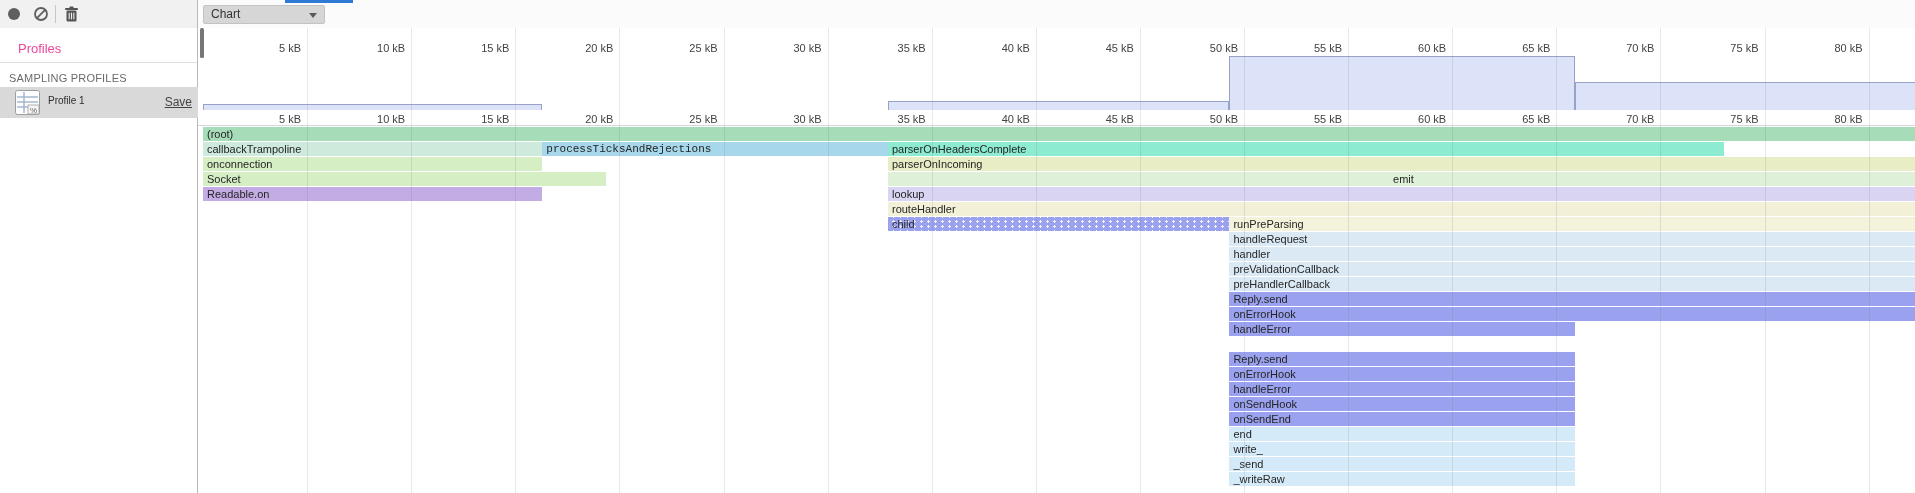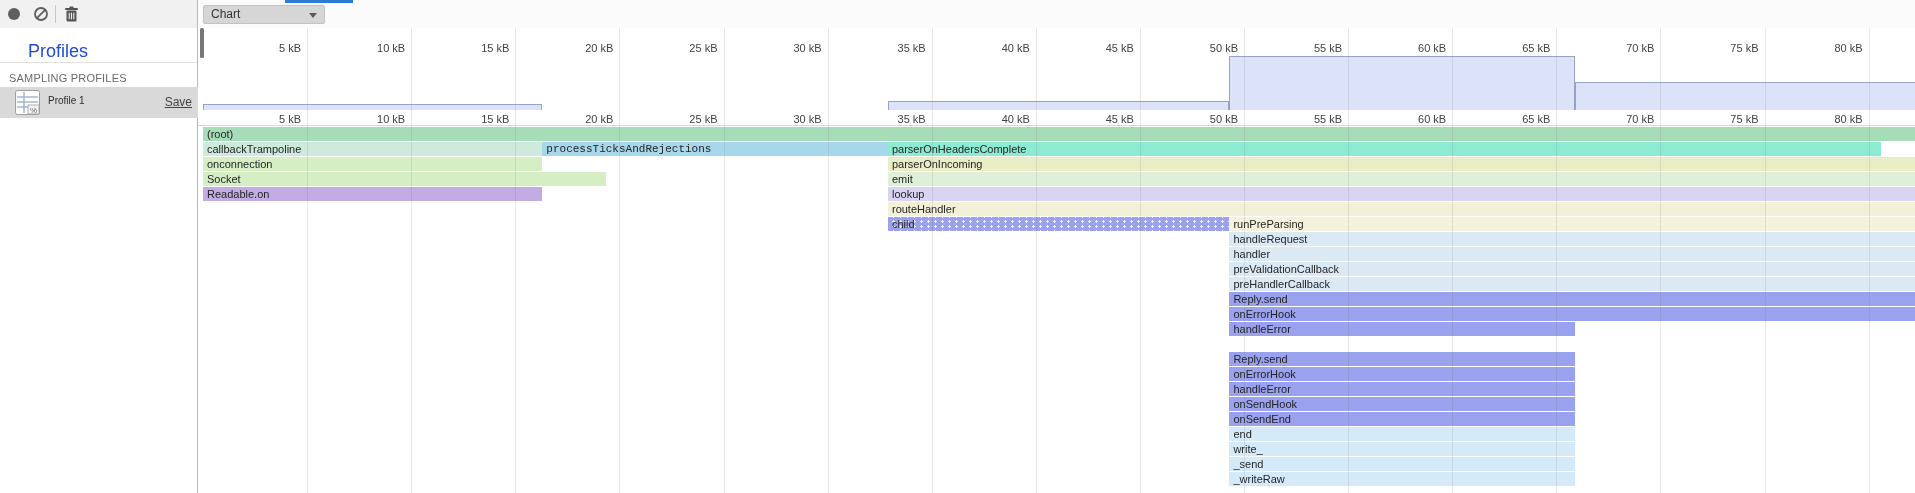--- a/index.html
+++ b/index.html
@@ -27,21 +27,21 @@
                  background:#d6d6d6; border:1px solid #c3c3c3; border-radius:2px;
                  font-size:12px; color:#333; line-height:17px; padding-left:7px;
                  cursor:pointer; }
   .view-select .caret { position:absolute; right:7px; top:7px; width:0; height:0;
                  border-left:4px solid transparent; border-right:4px solid transparent;
                  border-top:5px solid #5a5a5a; }
 
   
   .sidebar { position:absolute; left:0; top:28px; width:198px; height:465px;
              background:#fff; border-right:1px solid #b9b9b9; }
-  .sb-title { position:absolute; left:28px; top:13px; font-size:18px; color:#1d4ed8; }
+  .sb-title { position:absolute; left:18px; top:13px; font-size:13px; color:#ec4899; }
   .sb-sep { position:absolute; left:0; top:34px; width:100%; height:1px; background:#e0e0e0; }
   .sb-section { position:absolute; left:9px; top:44px; font-size:11px; color:#6a6a6a;
                 letter-spacing:.2px; }
   .profile-row { position:absolute; left:0; top:59px; width:198px; height:31px;
                  background:#d9d9d9; cursor:pointer; }
   .profile-icon { position:absolute; left:14px; top:2px; }
   .profile-name { position:absolute; left:48px; top:8px; font-size:10px; color:#2e2e2e; }
   .profile-save { position:absolute; right:6px; top:8px; font-size:12px; color:#444;
                   text-decoration:underline; cursor:pointer; }
 
@@ -167,25 +167,25 @@
       <div class="tick-label" style="left: 1590.6px; width: 74px; top: 13px;">80 kB</div>
       <div class="tick-label" style="left: 1590.6px; width: 74px; top: 84px;">80 kB</div>
       <div class="ov-step" style="left: 5px; width: 339.366px; top: 76px; height: 6px; background: rgb(220, 227, 248); border-top: 1px solid rgb(153, 162, 198); border-left: 1px solid rgb(153, 162, 198); border-right: 1px solid rgb(153, 162, 198);"></div>
       <div class="ov-step" style="left: 689.978px; width: 341.448px; top: 73px; height: 9px; background: rgb(220, 227, 248); border-top: 1px solid rgb(153, 162, 198); border-left: 1px solid rgb(153, 162, 198); border-right: 1px solid rgb(153, 162, 198);"></div>
       <div class="ov-step" style="left: 1031.43px; width: 345.612px; top: 28px; height: 54px; background: rgb(220, 227, 248); border-top: 1px solid rgb(153, 162, 198); border-left: 1px solid rgb(153, 162, 198); border-right: 1px solid rgb(153, 162, 198);"></div>
       <div class="ov-step" style="left: 1377.04px; width: 339.962px; top: 54px; height: 28px; background: rgb(220, 227, 248); border-top: 1px solid rgb(153, 162, 198); border-left: 1px solid rgb(153, 162, 198);"></div>
       <div class="ov-handle"></div>
       <div class="seg" style="left: 5px; width: 1712px; top: 99px; height: 14px; background: rgb(166, 220, 184);">(root)</div>
       <div class="seg" style="left: 5px; width: 339.366px; top: 114px; height: 14px; background: rgb(205, 234, 221);">callbackTrampoline</div>
       <div class="seg" style="left: 344.366px; width: 345.612px; top: 114px; height: 14px; background: rgb(167, 215, 234); font-family: Liberation Mono, monospace;">processTicksAndRejections</div>
-      <div class="seg" style="left: 689.978px; width: 993px; top: 114px; height: 14px; background: rgb(140, 235, 209);">parserOnHeadersComplete</div>
+      <div class="seg" style="left: 689.978px; width: 836px; top: 114px; height: 14px; background: rgb(140, 235, 209);">parserOnHeadersComplete</div>
       <div class="seg" style="left: 5px; width: 339.366px; top: 129px; height: 14px; background: rgb(213, 238, 196);">onconnection</div>
       <div class="seg" style="left: 689.978px; width: 1027.02px; top: 129px; height: 14px; background: rgb(233, 237, 197);">parserOnIncoming</div>
       <div class="seg" style="left: 5px; width: 403px; top: 144px; height: 14px; background: rgb(213, 238, 196);">Socket</div>
-      <div class="seg" style="left: 689.978px; width: 1027.02px; top: 144px; height: 14px; background: rgb(222, 240, 215);">emit</div>
+      <div class="seg" style="left: 689.978px; width: 1027.02px; top: 144px; height: 14px; background: rgb(222, 240, 215); text-align: center;">emit</div>
       <div class="seg" style="left: 5px; width: 339.366px; top: 159px; height: 14px; background: rgb(195, 171, 228);">Readable.on</div>
       <div class="seg" style="left: 689.978px; width: 1027.02px; top: 159px; height: 14px; background: rgb(218, 212, 243);">lookup</div>
       <div class="seg" style="left: 689.978px; width: 1027.02px; top: 174px; height: 14px; background: rgb(242, 240, 215);">routeHandler</div>
       <div class="seg" style="left: 689.978px; width: 341.448px; top: 189px; height: 14px; background: radial-gradient(circle, rgba(255, 255, 255, 0.85) 1px, transparent 1.4px) 2px 2px / 7px 5px rgb(154, 161, 238);">child</div>
       <div class="seg" style="left: 1031.43px; width: 685.574px; top: 189px; height: 14px; background: rgb(244, 242, 218);">runPreParsing</div>
       <div class="seg" style="left: 1031.43px; width: 685.574px; top: 204px; height: 14px; background: rgb(219, 233, 245);">handleRequest</div>
       <div class="seg" style="left: 1031.43px; width: 685.574px; top: 219px; height: 14px; background: rgb(219, 233, 245);">handler</div>
       <div class="seg" style="left: 1031.43px; width: 685.574px; top: 234px; height: 14px; background: rgb(219, 233, 245);">preValidationCallback</div>
       <div class="seg" style="left: 1031.43px; width: 685.574px; top: 249px; height: 14px; background: rgb(219, 233, 245);">preHandlerCallback</div>
       <div class="seg" style="left: 1031.43px; width: 685.574px; top: 264px; height: 14px; background: rgb(154, 161, 238);">Reply.send</div>

